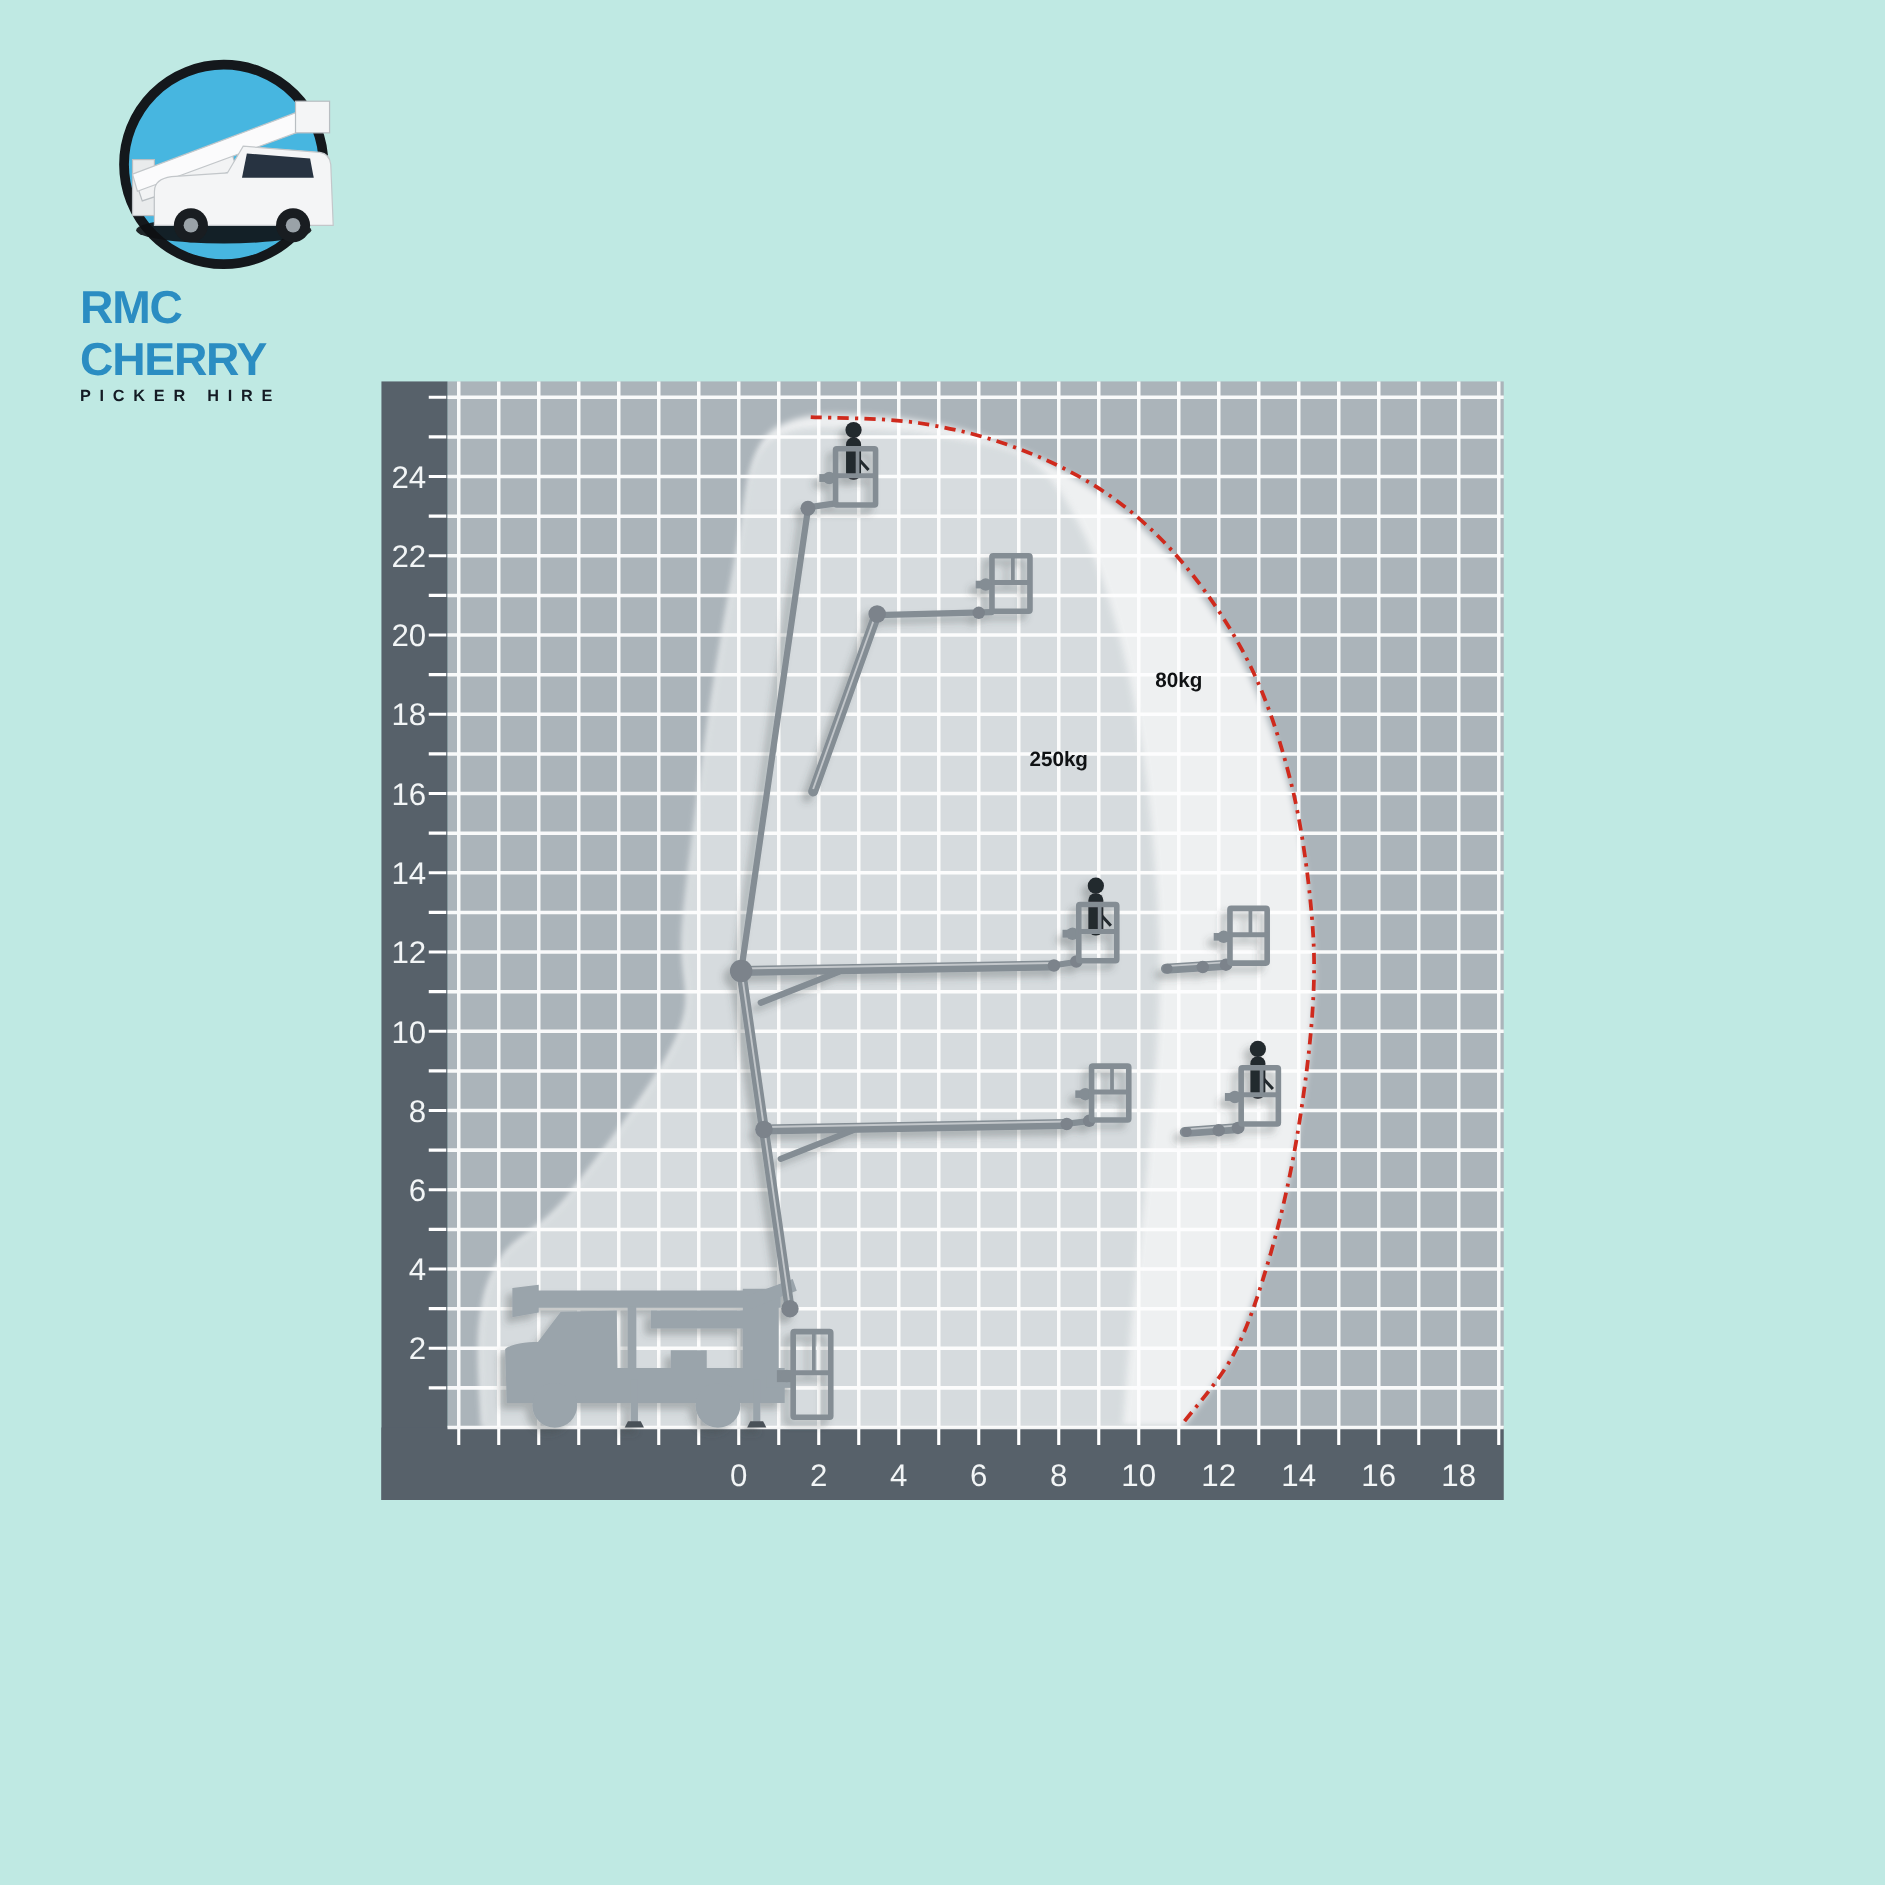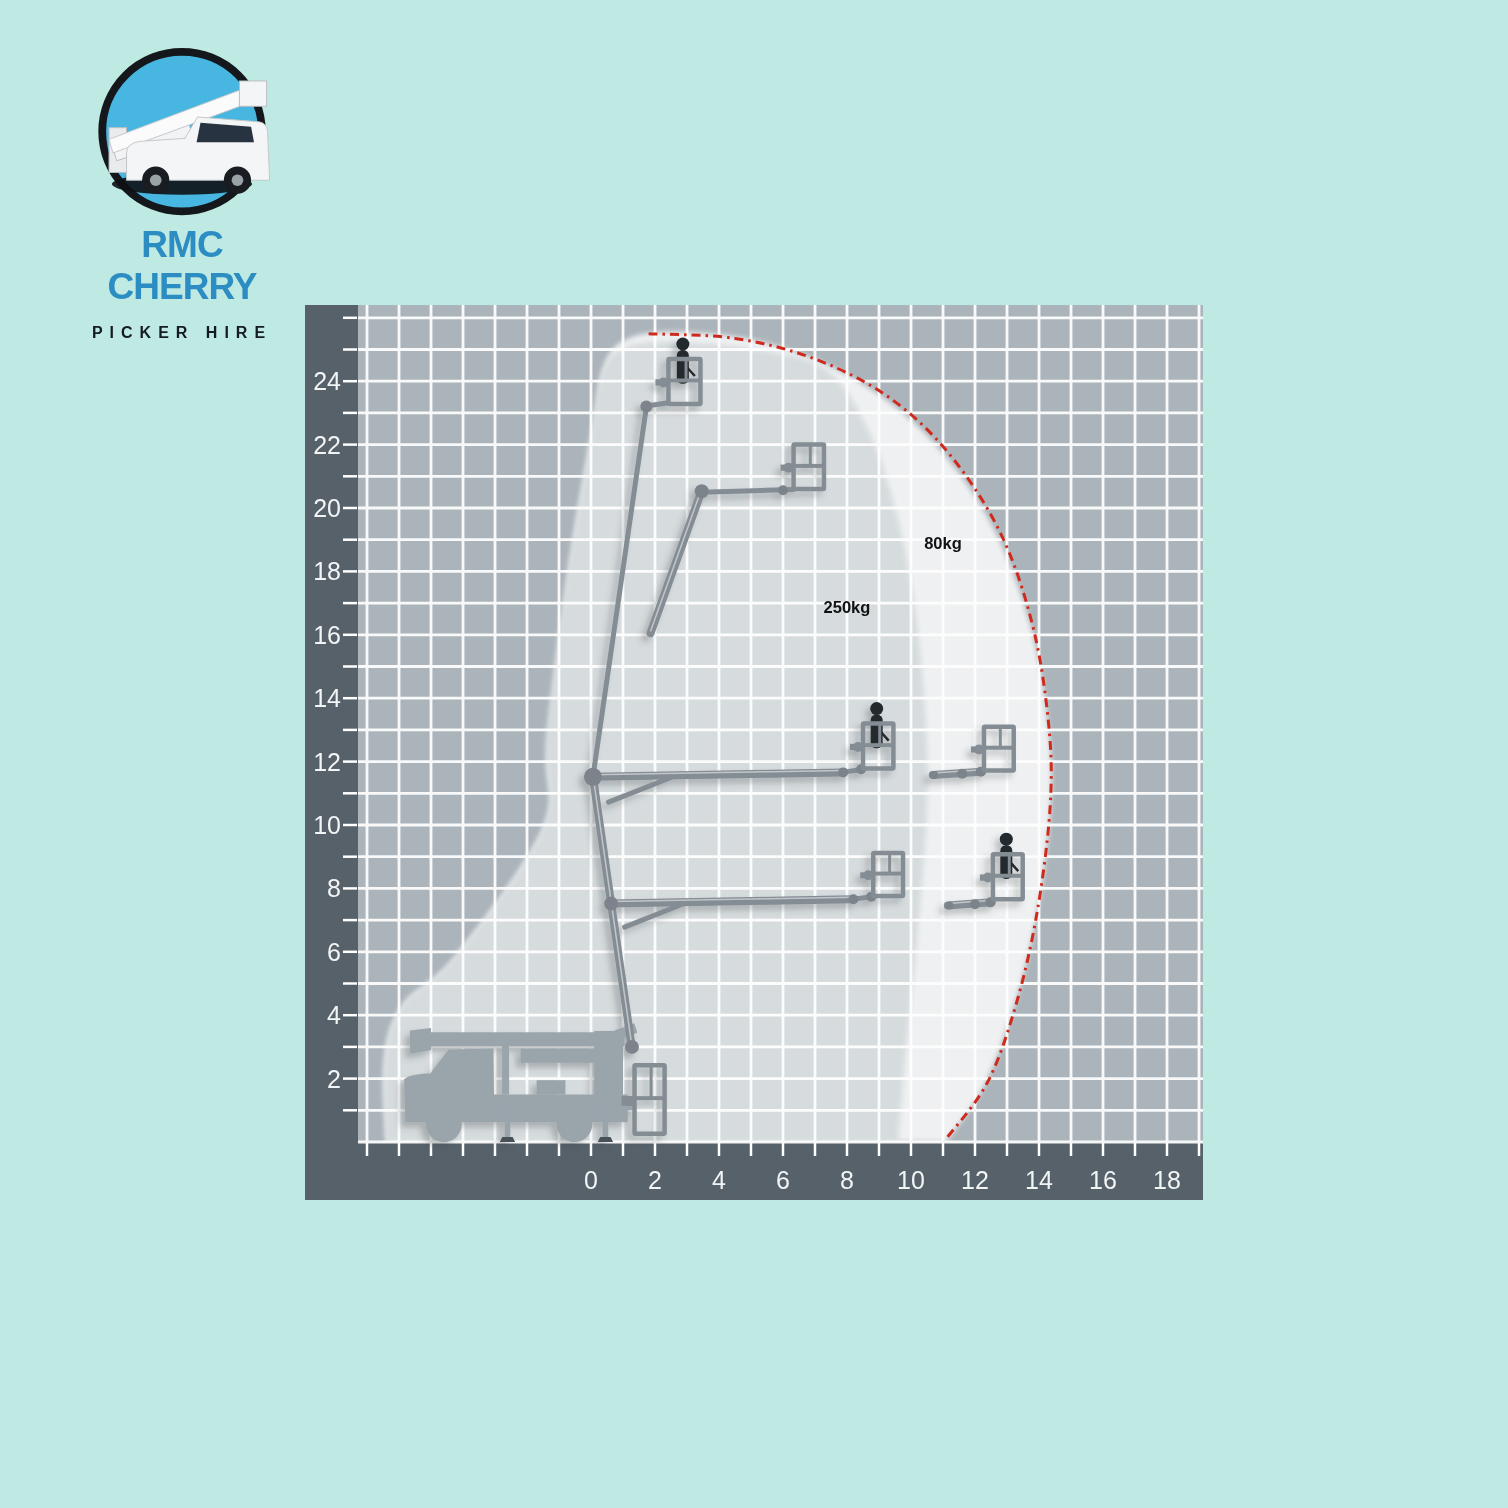--- a/index.html
+++ b/index.html
@@ -1,21 +1,21 @@
 <!DOCTYPE html>
 <html><head>
 <meta charset="utf-8">
 <style>
   html,body{margin:0;padding:0;}
   body{width:1508px;height:1508px;position:relative;overflow:hidden;
        font-family:"Liberation Sans",sans-serif;}
   .page{position:absolute;inset:0;}
-  .logo{position:absolute;left:64px;top:44px;width:236px;text-align:center;}
+  .logo{position:absolute;left:64px;top:44px;width:236px;}
   .logo-line1{font-weight:bold;font-size:37px;letter-spacing:-1px;margin-top:-4px;}
-  .logo-line2{font-weight:bold;font-size:16px;letter-spacing:7px;margin-top:16px;}
+  .logo-line2{font-weight:bold;font-size:13px;letter-spacing:7px;margin-top:0;}
   .chart-panel{position:absolute;left:305px;top:305px;width:900px;height:895px;}
   svg text{font-family:"Liberation Sans",sans-serif;}
 </style>
 </head>
 <body style="background: rgb(191, 233, 227);">
 
 <div class="page">
 
   <div class="logo">
     <svg width="230" height="180" viewBox="0 0 230 185">

